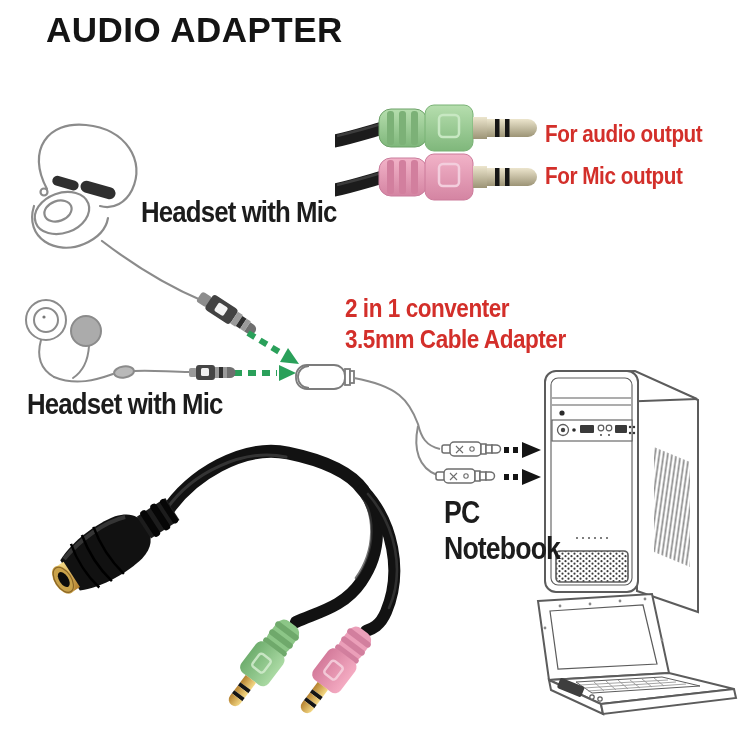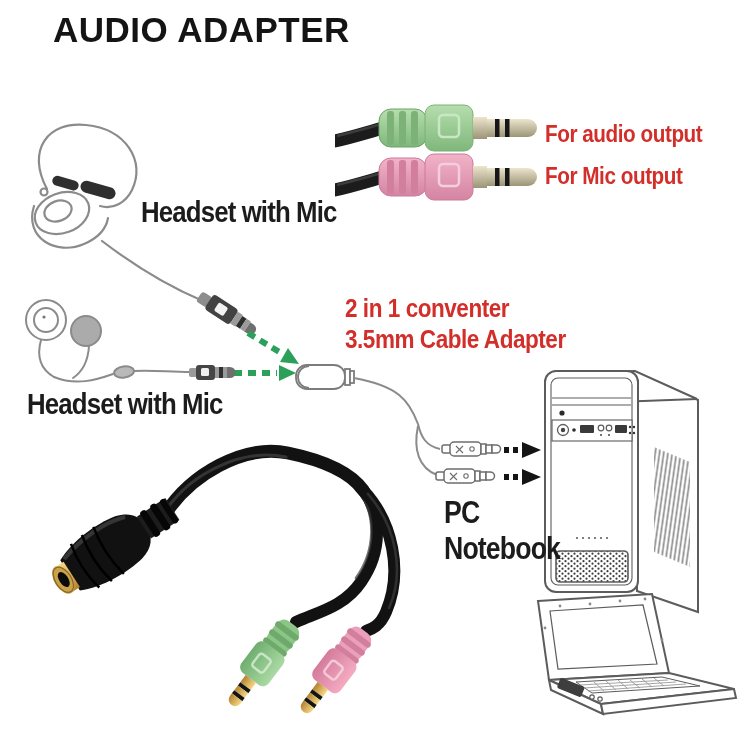--- a/index.html
+++ b/index.html
@@ -3,21 +3,21 @@
 <meta charset="utf-8">
 <style>
   html,body{margin:0;padding:0;background:#fff;}
   .canvas{
     position:relative;width:750px;height:750px;background:#ffffff;overflow:hidden;
     font-family:"Liberation Sans", sans-serif;
   }
   .abs{position:absolute;}
   .title{
     left:46px;top:10px;font-size:35px;font-weight:600;color:#141414;
-    letter-spacing:.5px;white-space:nowrap;margin-left:7px;
+    letter-spacing:.5px;white-space:nowrap;
   }
   .sketch-label{
     color:#1c1c1c;font-weight:700;letter-spacing:-1px;white-space:nowrap;
     transform:scaleX(.86);transform-origin:left top;
   }
   .red-label{
     color:#d32f2a;font-weight:700;letter-spacing:-.5px;white-space:nowrap;
     transform:scaleX(.9);transform-origin:left top;
   }
   #label-headset1{left:141px;top:195px;font-size:30px;}

